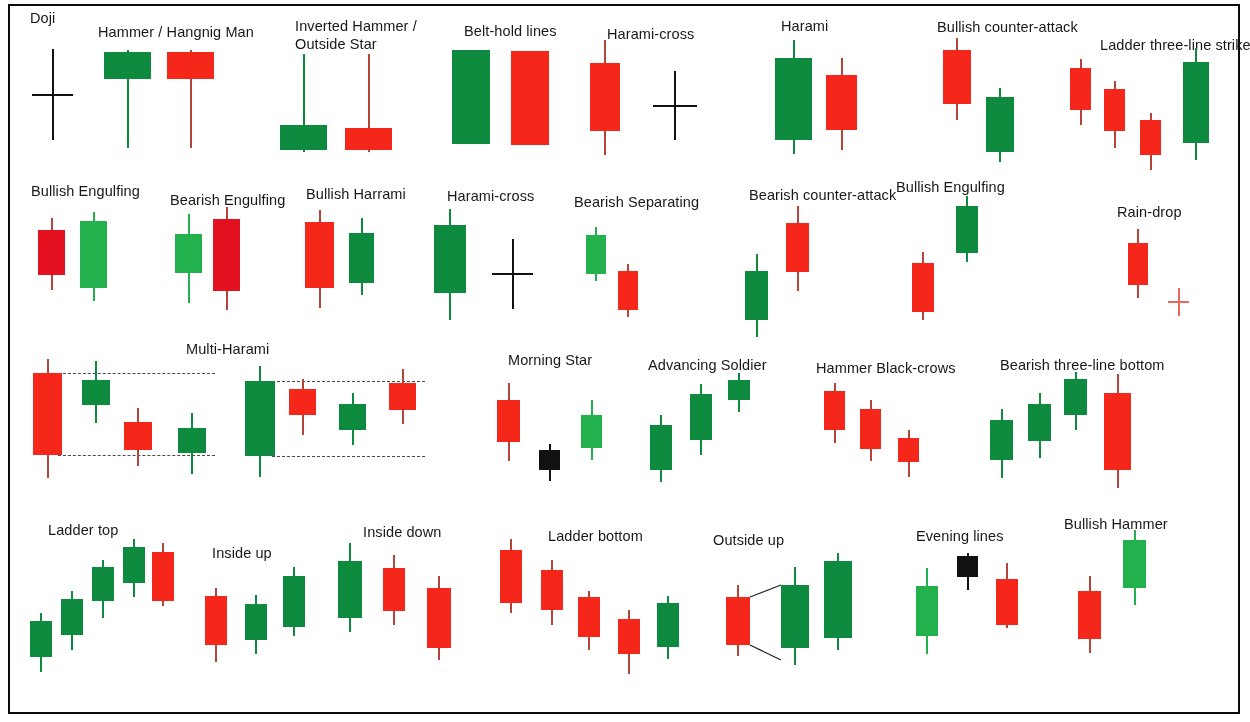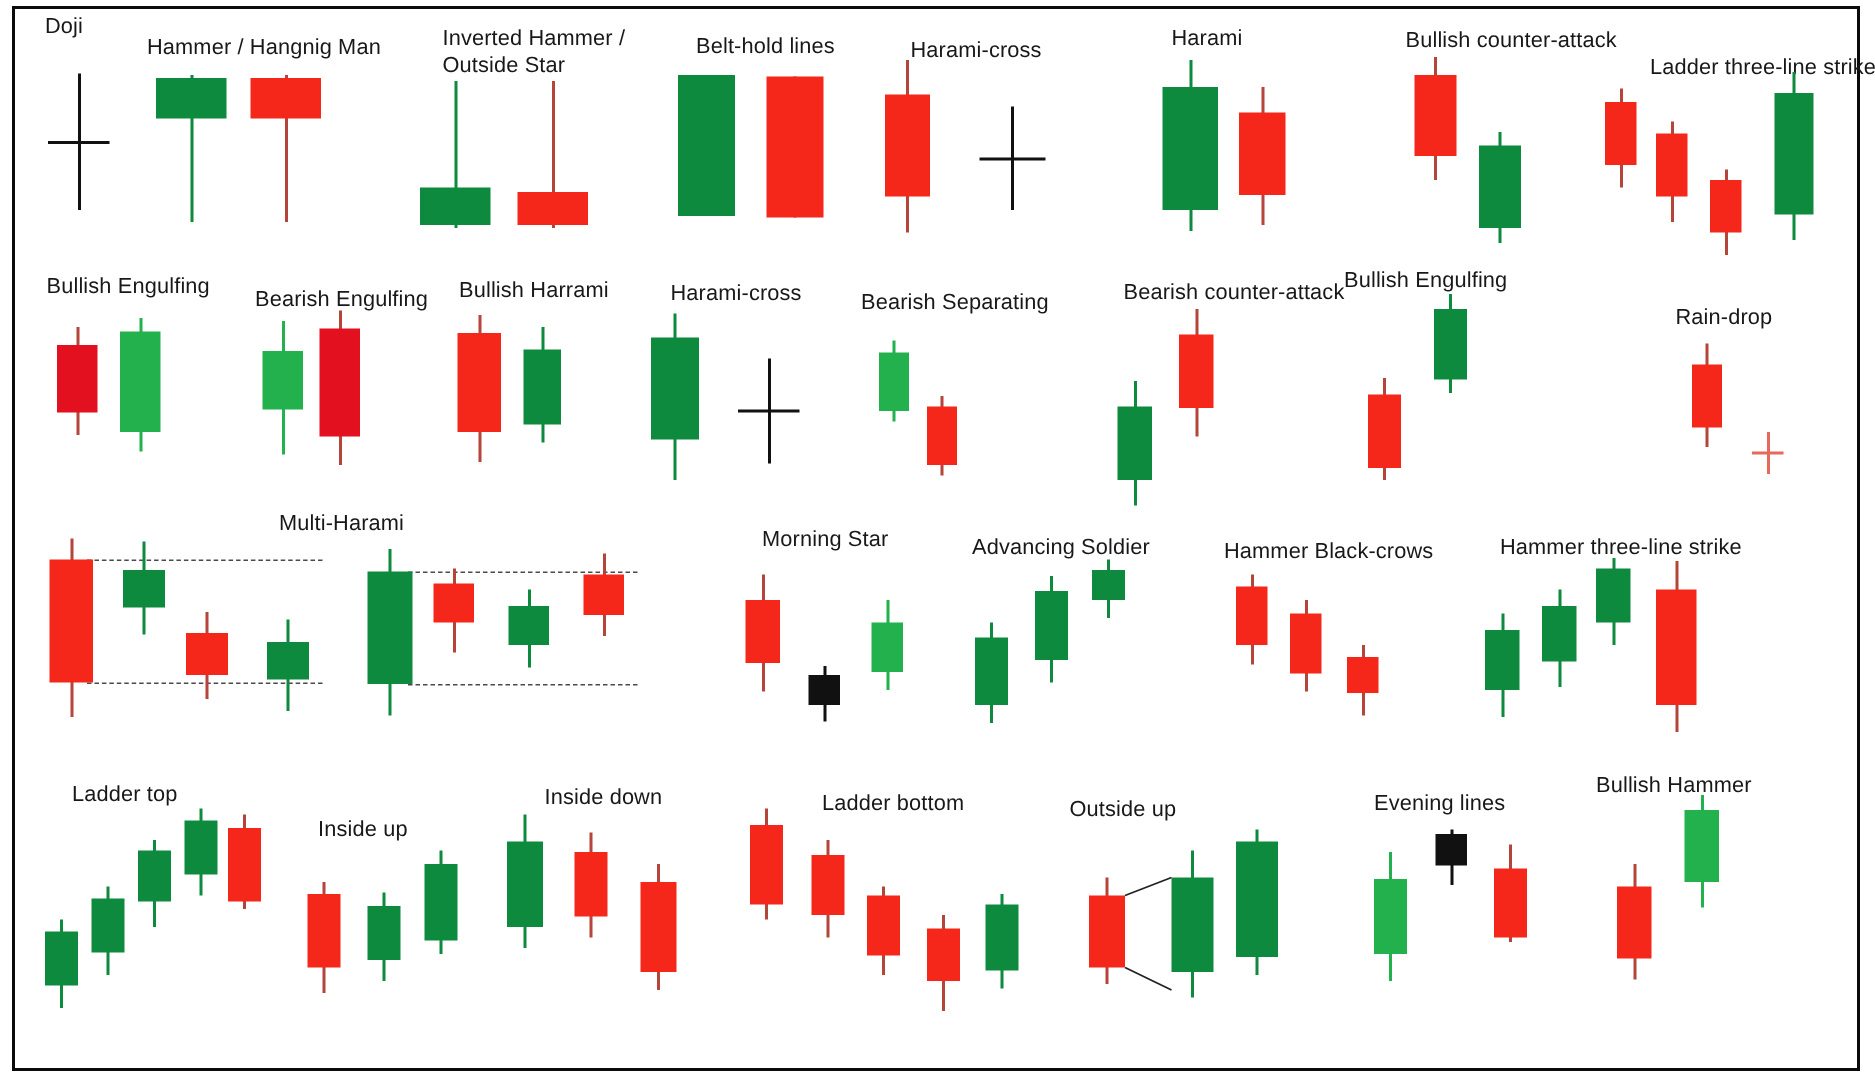--- a/index.html
+++ b/index.html
@@ -104,21 +104,21 @@
       <div class="pattern-label" style="left: 306px; top: 186px;">Bullish Harrami</div>
       <div class="pattern-label" style="left: 447px; top: 188px;">Harami-cross</div>
       <div class="pattern-label" style="left: 574px; top: 194px;">Bearish Separating</div>
       <div class="pattern-label" style="left: 749px; top: 187px;">Bearish counter-attack</div>
       <div class="pattern-label" style="left: 896px; top: 179px;">Bullish Engulfing</div>
       <div class="pattern-label" style="left: 1117px; top: 204px;">Rain-drop</div>
       <div class="pattern-label" style="left: 186px; top: 341px;">Multi-Harami</div>
       <div class="pattern-label" style="left: 508px; top: 352px;">Morning Star</div>
       <div class="pattern-label" style="left: 648px; top: 357px;">Advancing Soldier</div>
       <div class="pattern-label" style="left: 816px; top: 360px;">Hammer Black-crows</div>
-      <div class="pattern-label" style="left: 1000px; top: 357px;">Hammer three-line strike</div>
+      <div class="pattern-label" style="left: 1000px; top: 357px;">Bearish three-line bottom</div>
       <div class="pattern-label" style="left: 48px; top: 522px;">Ladder top</div>
       <div class="pattern-label" style="left: 212px; top: 545px;">Inside up</div>
       <div class="pattern-label" style="left: 363px; top: 524px;">Inside down</div>
       <div class="pattern-label" style="left: 548px; top: 528px;">Ladder bottom</div>
       <div class="pattern-label" style="left: 713px; top: 532px;">Outside up</div>
       <div class="pattern-label" style="left: 916px; top: 528px;">Evening lines</div>
       <div class="pattern-label" style="left: 1064px; top: 516px;">Bullish Hammer</div>
     </div>
   <div id="candles-layer">
       <div style="position: absolute; left: 0px; top: 0px; width: 100%; height: 100%;">

